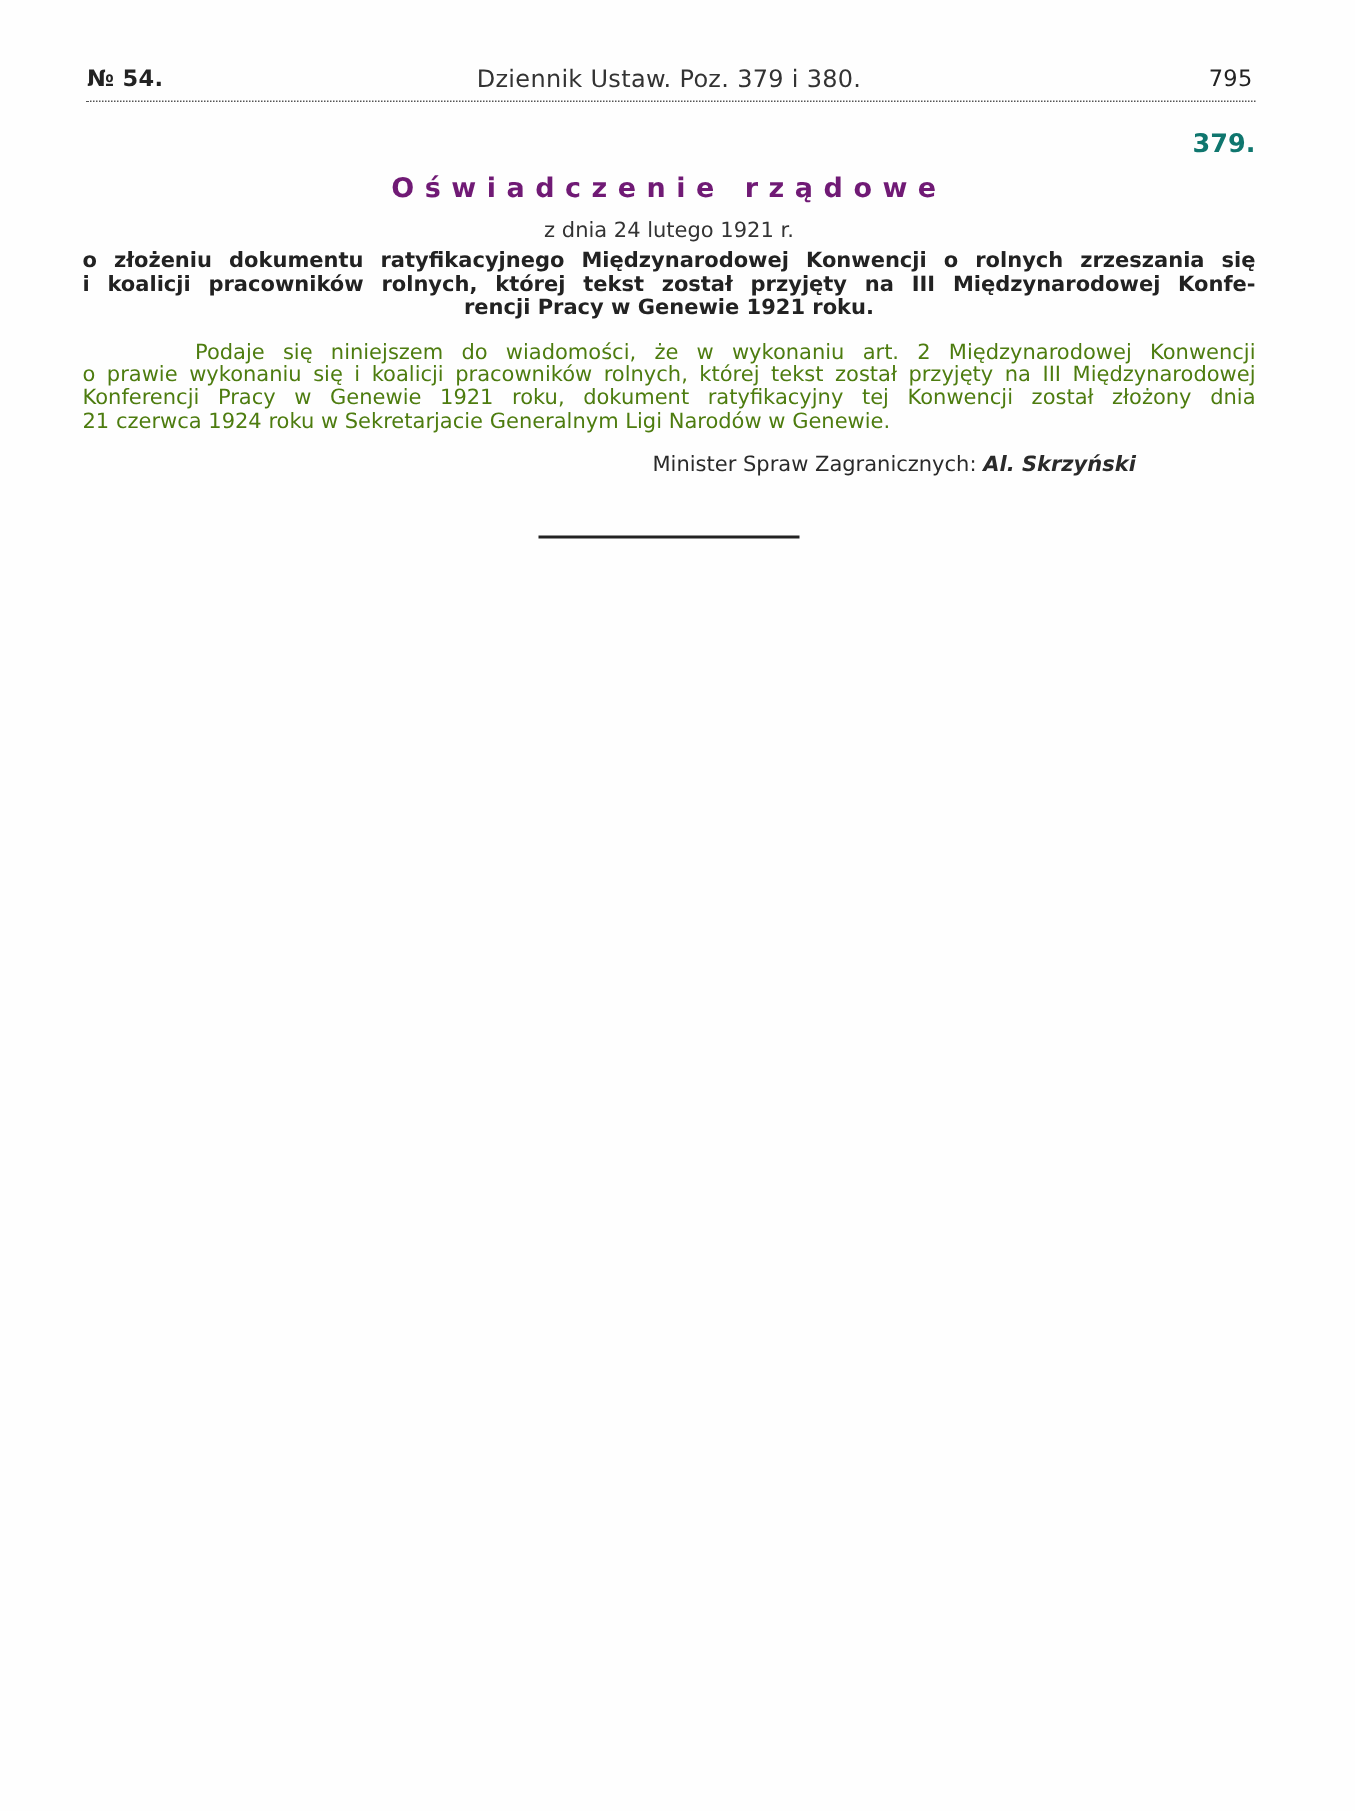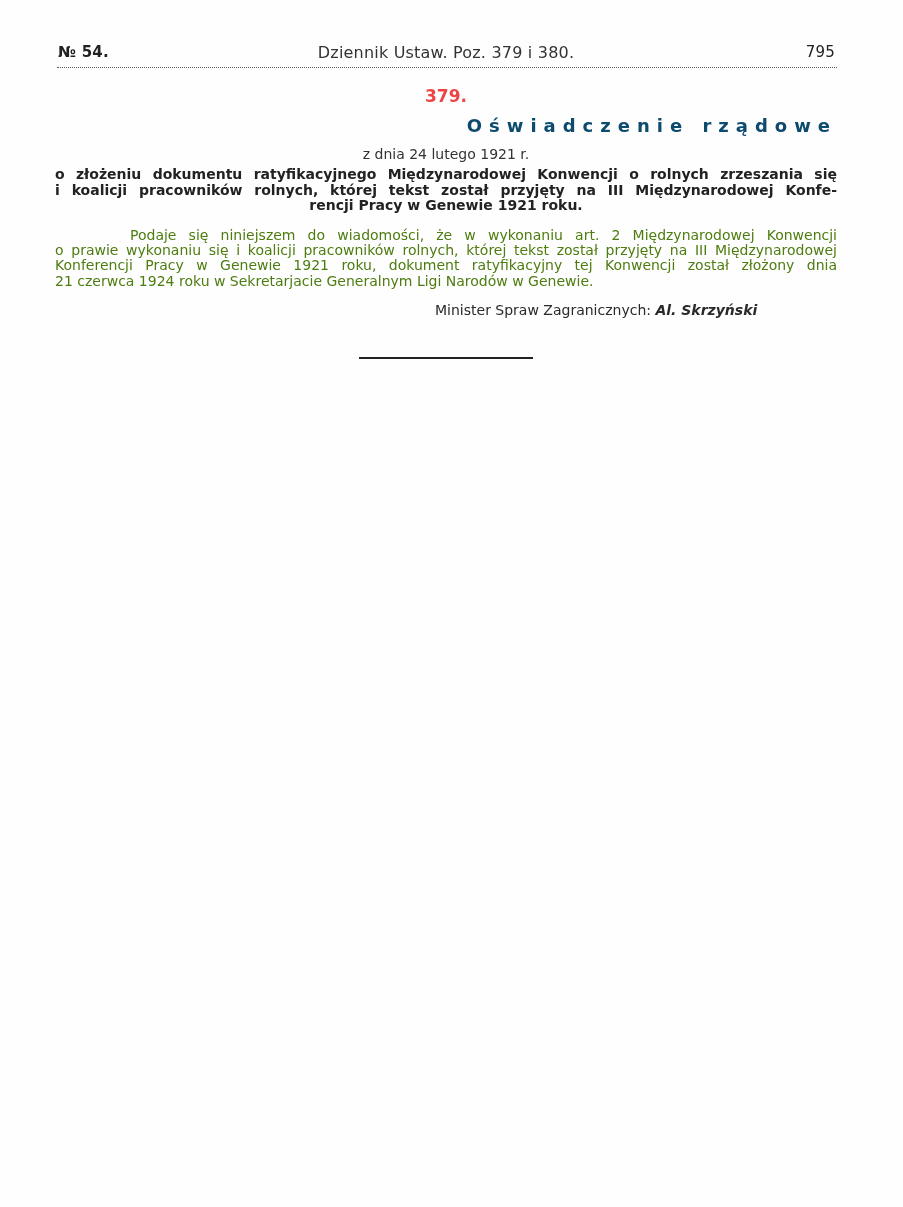--- a/index.html
+++ b/index.html
@@ -57,35 +57,35 @@
       left: 2px;
       width: 780px;
       height: 0;
       border-top: 1.5px dotted #555;
     }
     .item-number {
       position: absolute;
       top: 86px;
       left: 0;
       width: 782px;
-      text-align: center;
+      text-align: right;
       font-size: 17px;
       font-weight: bold;
-      color: #ef4444;
+      color: #0f766e;
     }
     .item-title {
       position: absolute;
       top: 115px;
       left: 0;
       width: 782px;
-      text-align: right;
+      text-align: center;
       font-size: 18px;
       letter-spacing: 7px;
       font-weight: bold;
-      color: #0c4a6e;
+      color: #701a75;
     }
     .item-date {
       position: absolute;
       top: 146px;
       left: 0;
       width: 782px;
       text-align: center;
       font-size: 14px;
       color: #333;
     }

